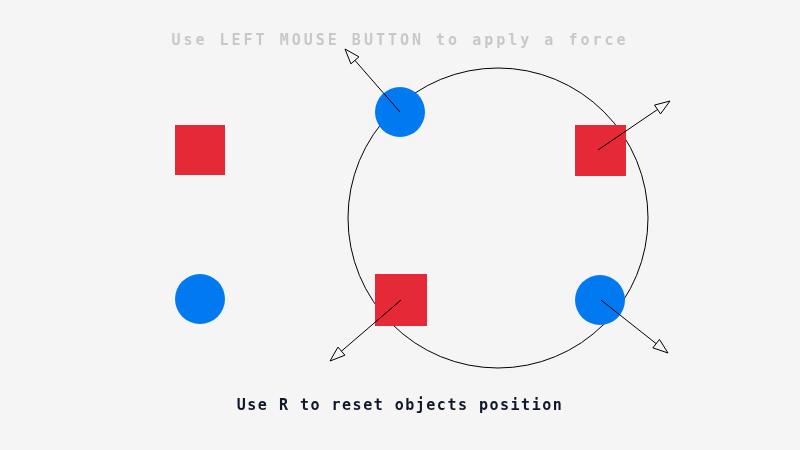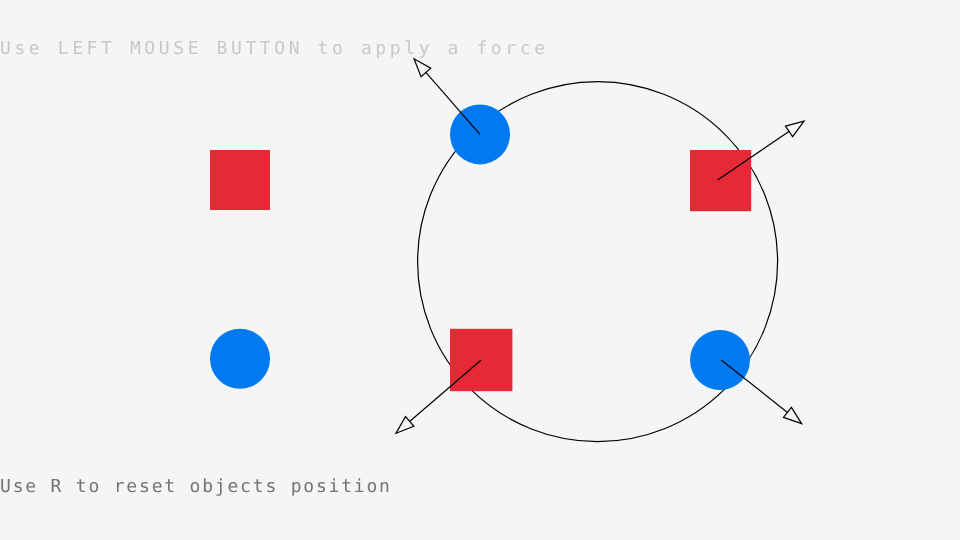--- a/index.html
+++ b/index.html
@@ -15,23 +15,23 @@
   }
   .scene-svg {
     position: absolute;
     left: 0;
     top: 0;
   }
   .instruction {
     position: absolute;
     left: 0;
     width: 100%;
-    text-align: left;
+    text-align: center;
     font-size: 15px;
-    font-weight: normal;
+    font-weight: bold;
     white-space: pre;
     user-select: none;
   }
   .instruction-top {
     top: 31px;
     letter-spacing: 3px;
   }
   .instruction-bottom {
     top: 396px;
     letter-spacing: 1.5px;
@@ -52,14 +52,14 @@
       <line x1="400" y1="112" x2="353.54954943485524" y2="58.79312026174327" stroke="#000000" stroke-width="1"></line>
       <polygon points="345,49 350.90061343852426,63.87221439628635 358.93970069778345,56.85396361439339" fill="#F5F5F5" stroke="#000000" stroke-width="1"></polygon>
       <line x1="598" y1="150" x2="659.2527325605085" y2="108.31411256298722" stroke="#000000" stroke-width="1"></line>
       <polygon points="670,101 654.5277555070983,105.07549387827697 660.5318469045659,113.89783225822934" fill="#F5F5F5" stroke="#000000" stroke-width="1"></polygon>
       <line x1="401" y1="300" x2="339.8605258645982" y2="352.52828059520436" stroke="#000000" stroke-width="1"></line>
       <polygon points="330,361 344.91848102541667,355.21736012756435 337.9641202383688,347.1229401950988" fill="#F5F5F5" stroke="#000000" stroke-width="1"></polygon>
       <line x1="601" y1="300" x2="657.8043193149547" y2="344.93476005511343" stroke="#000000" stroke-width="1"></line>
       <polygon points="668,353 659.4801573939378,339.45702093452377 652.8594720606746,347.826566544498" fill="#F5F5F5" stroke="#000000" stroke-width="1"></polygon>
     </svg>
   <div class="instruction instruction-top" style="color: rgb(200, 200, 200);">Use LEFT MOUSE BUTTON to apply a force</div>
-  <div class="instruction instruction-bottom" style="color: #737373;">Use R to reset objects position</div>
+  <div class="instruction instruction-bottom" style="color: #0f172a;">Use R to reset objects position</div>
 </div>
 
 </body></html>

